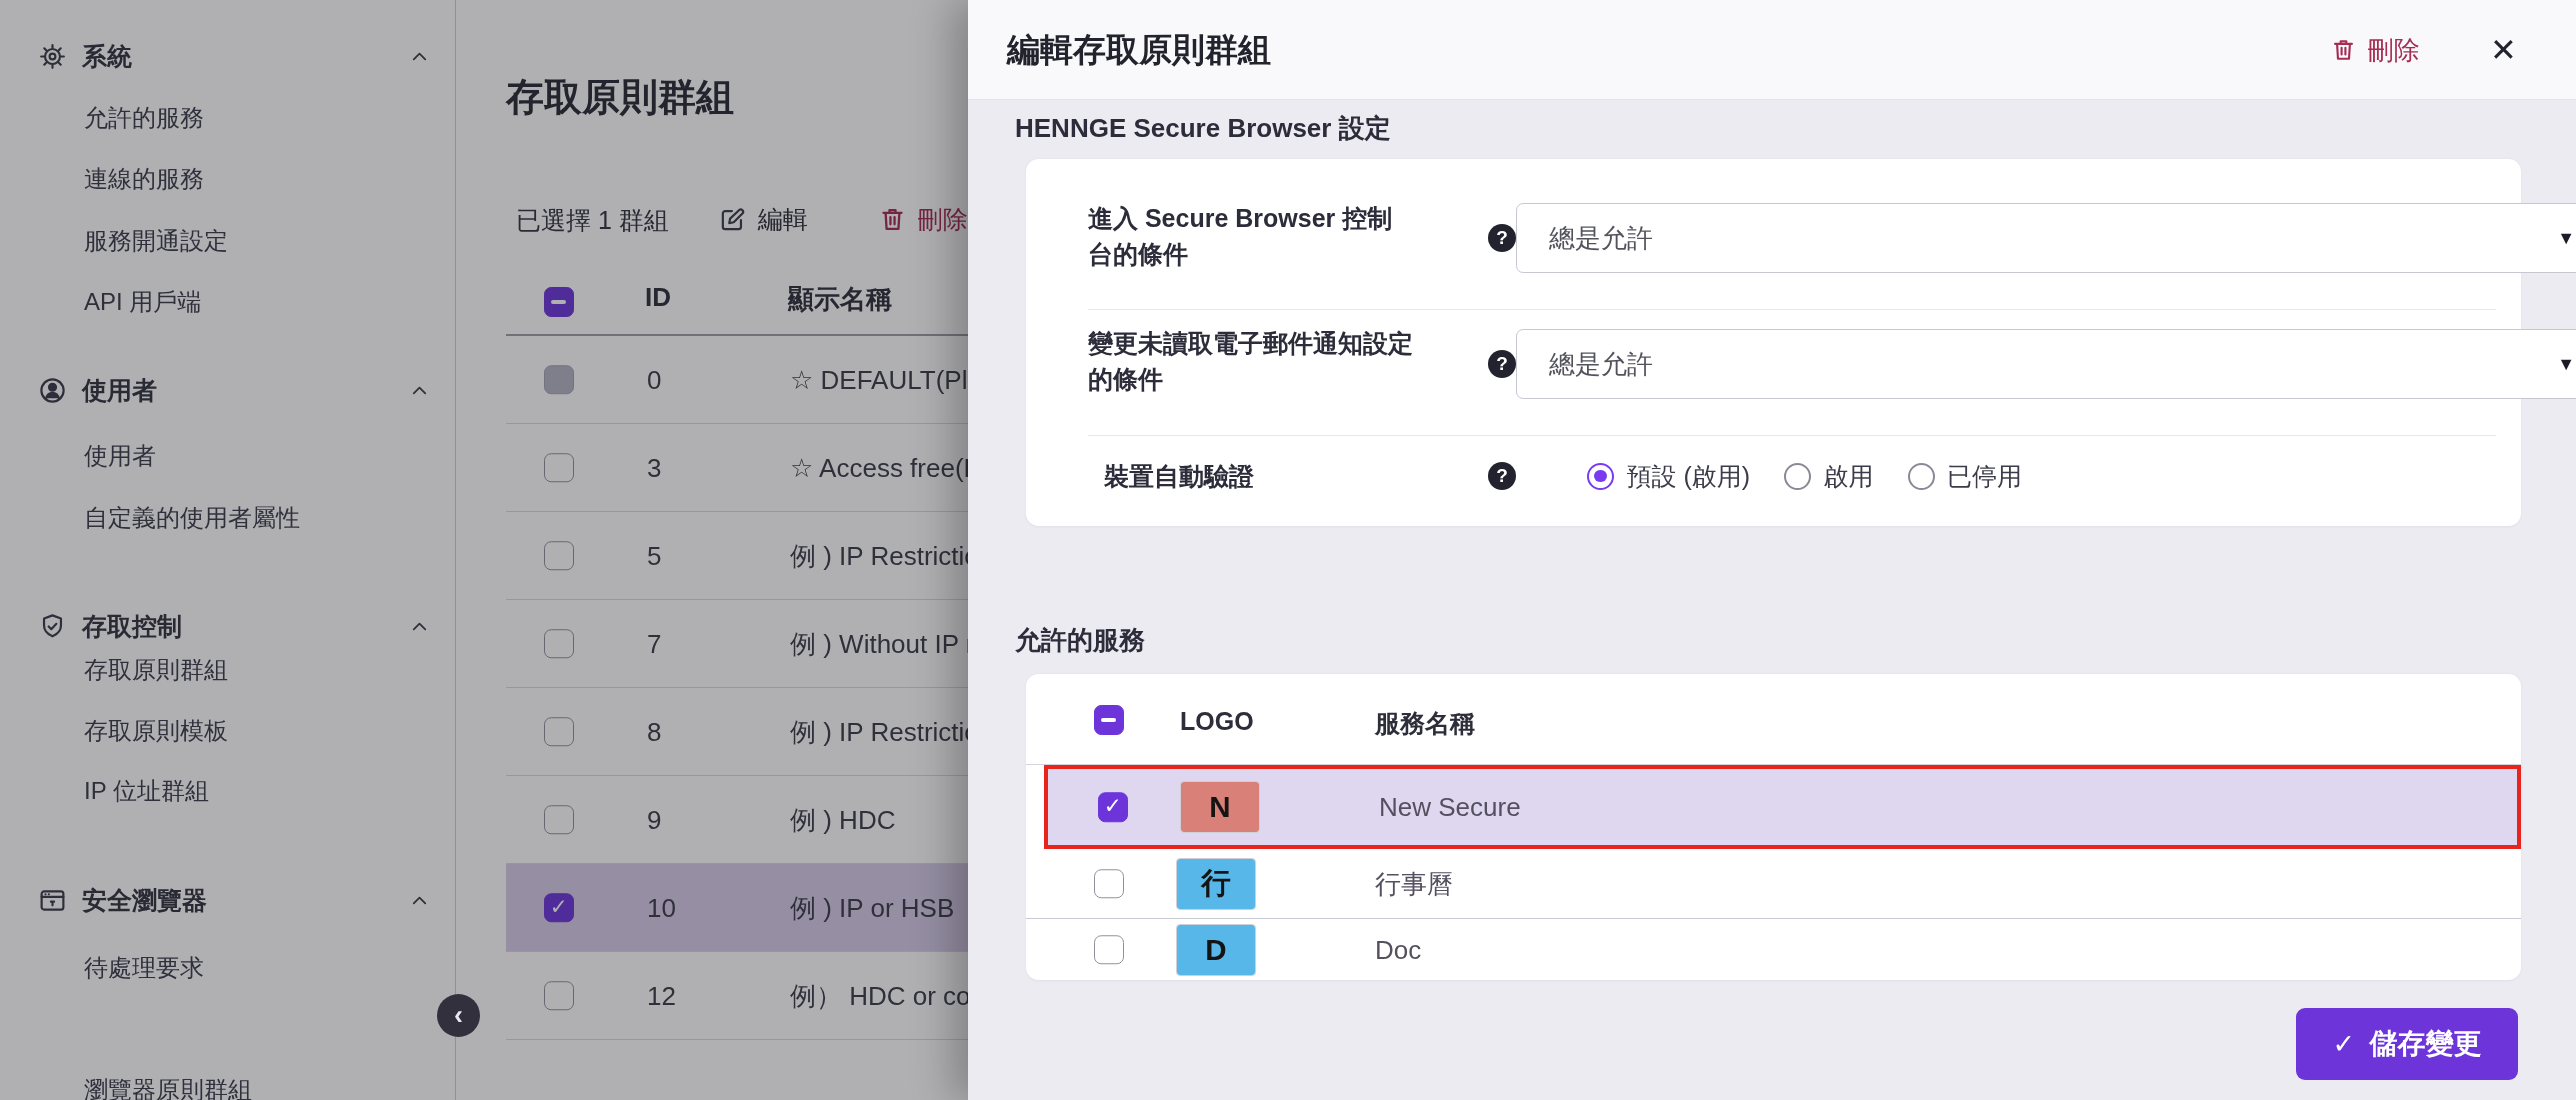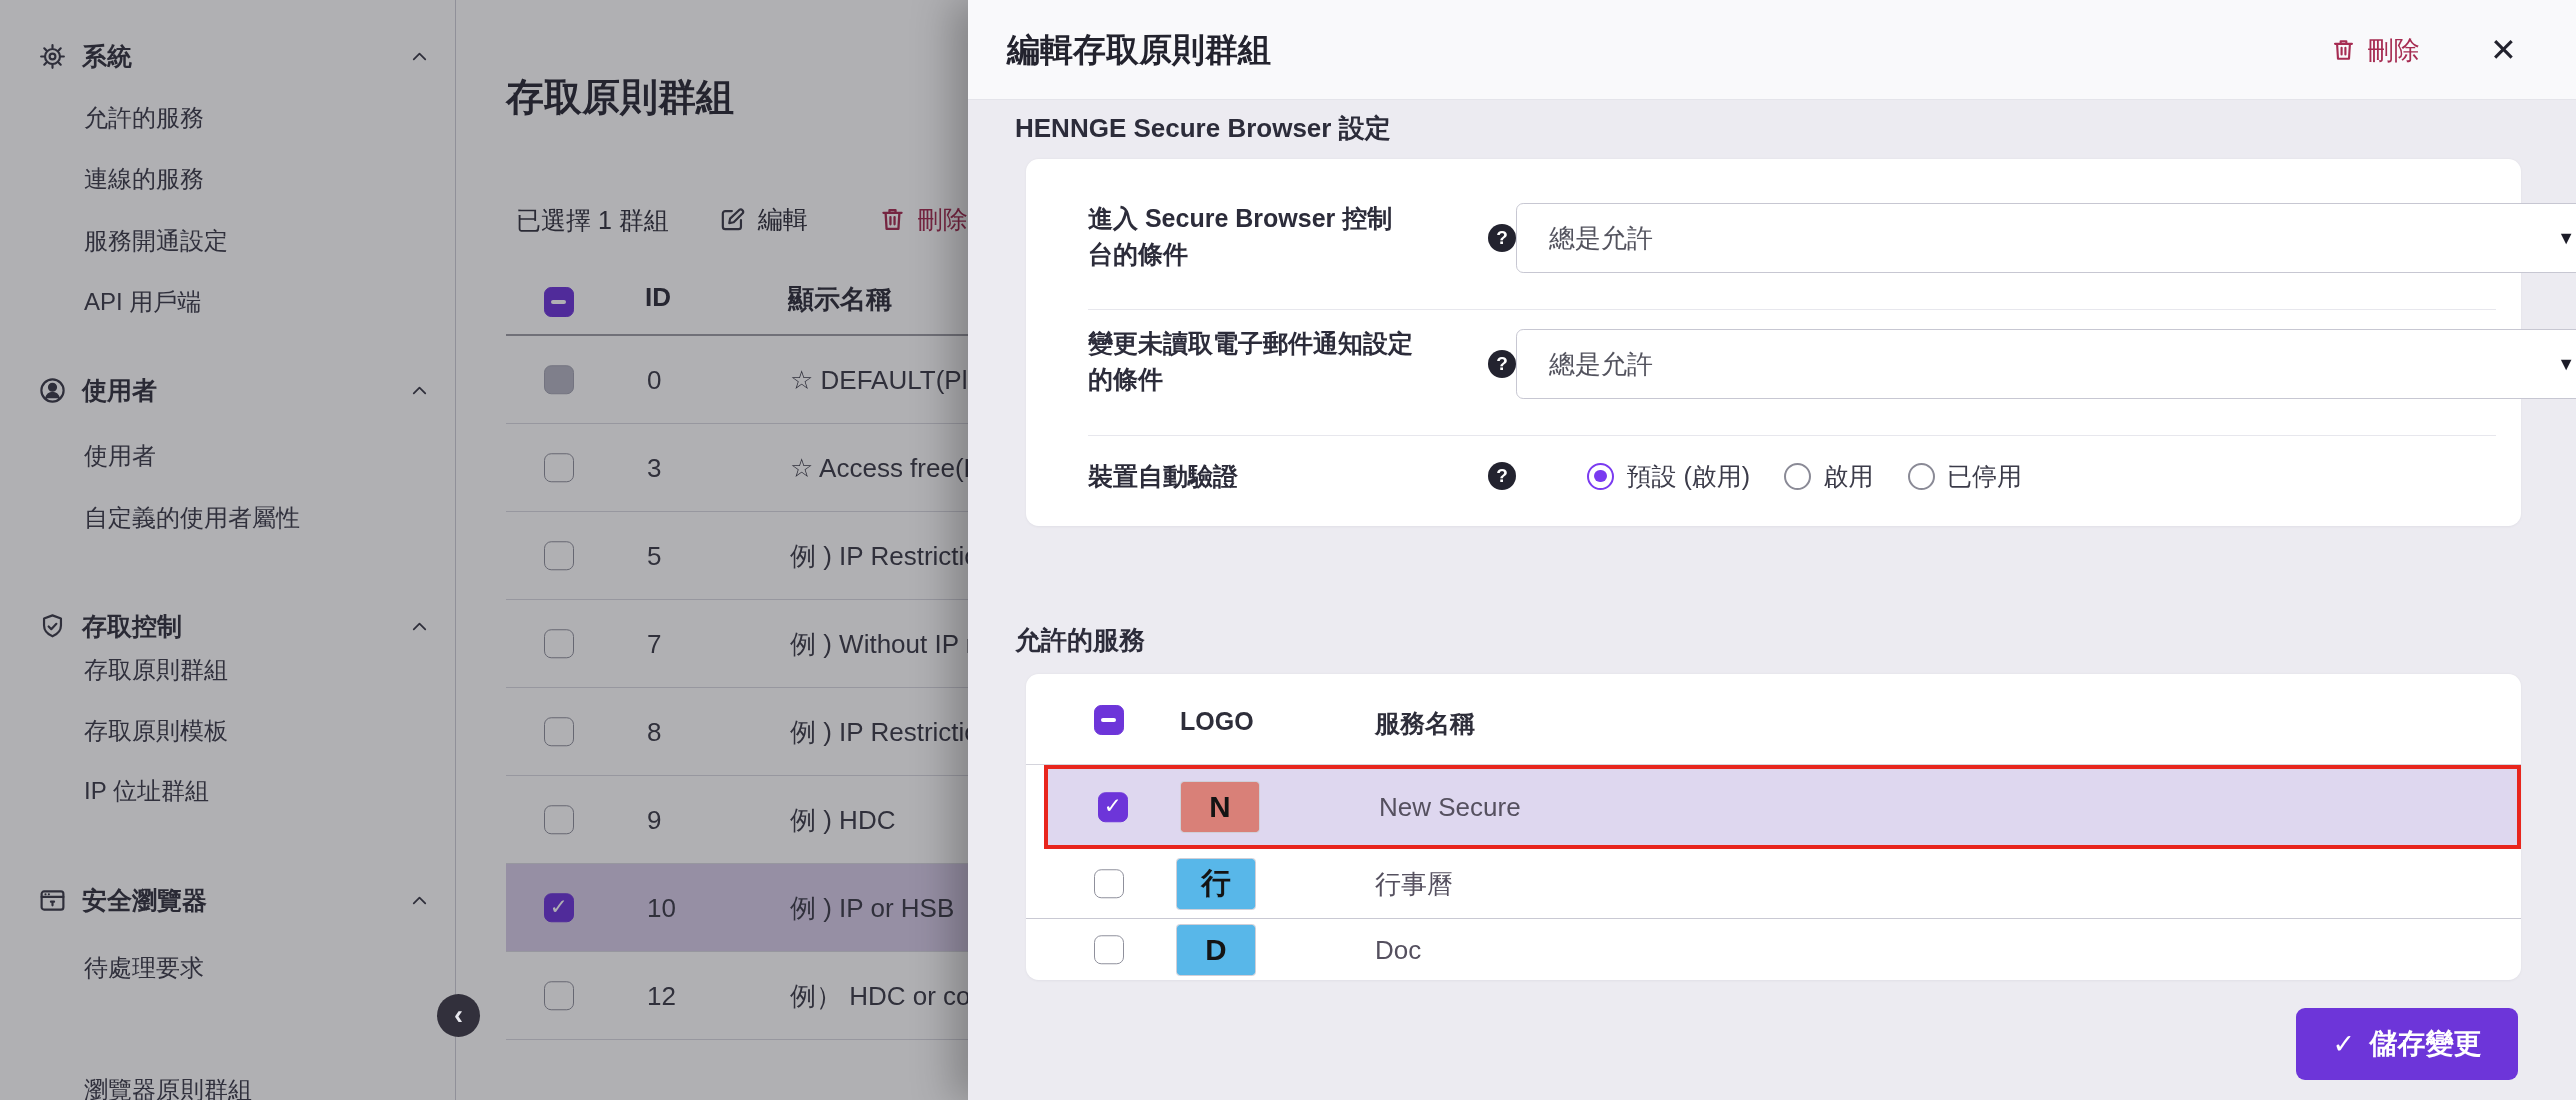--- a/index.html
+++ b/index.html
@@ -301,21 +301,21 @@
       </div>
       <div class="help" style="top:191px;">
           <span>?</span>
         </div>
       <div class="select" style="top:170px;">
         <span class="sel-value">總是允許</span>
         <span class="caret">▼</span>
       </div>
       <div class="divider" style="top:276px;"></div>
 
-      <div class="f-label" style="top:299px;width:304px;">裝置自動驗證</div>
+      <div class="f-label" style="top:299px;width:304px;margin-left:16px;">裝置自動驗證</div>
       <div class="help" style="top:303px;">
           <span>?</span>
         </div>
       <div class="radio-group">
         <span class="radio-item">
           <span class="radio on">
               <span class="dot"></span>
             </span>
           <span>預設 (啟用)</span>
         </span>

